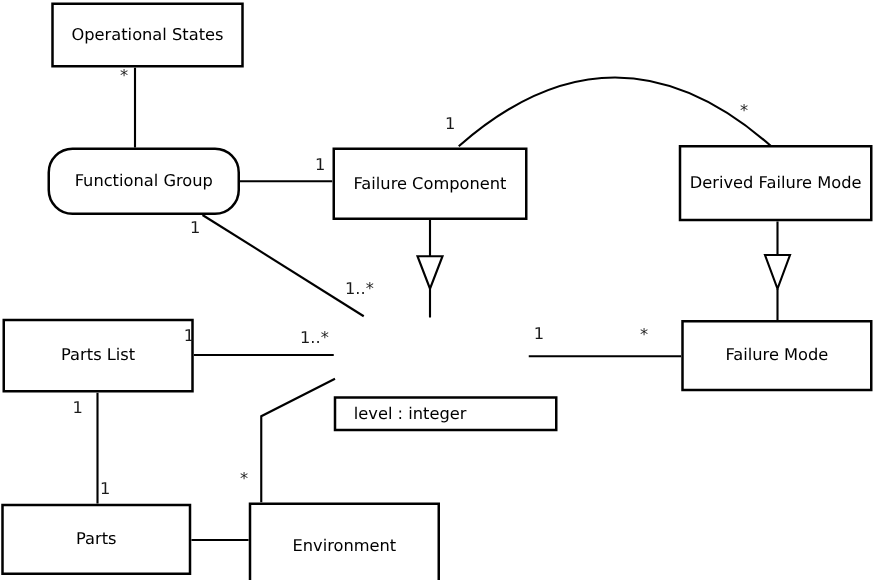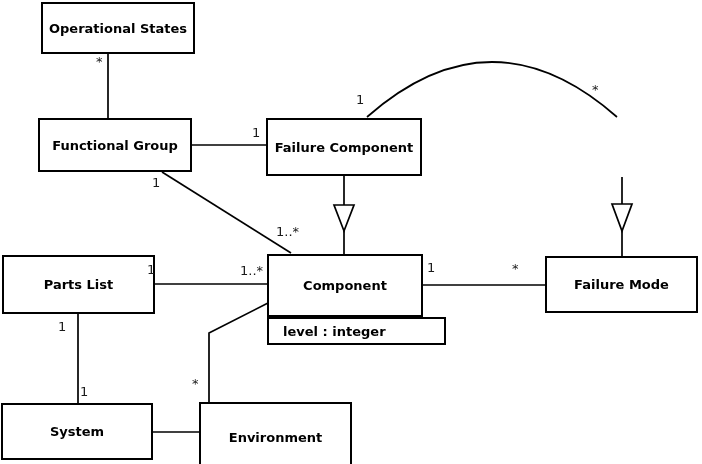--- a/index.html
+++ b/index.html
@@ -22,37 +22,36 @@
     box-sizing: border-box;
     background: #ffffff;
     border: 2px solid #000000;
     display: flex;
     align-items: center;
     justify-content: center;
     font-size: 13px;
     color: #000000;
     z-index: 2;
     white-space: nowrap;
-    font-weight: bold;
   }
   .box.attr {
     justify-content: flex-start;
     padding-left: 14px;
   }
   .mult {
     position: absolute;
     font-size: 13px;
     color: #1a1a1a;
     z-index: 3;
     line-height: 14px;
     white-space: nowrap;
   }
   
   #b-opstates  { left: 41px;  top: 2px;   width: 154px; height: 52px; }
-  #b-funcgroup { left: 38px;  top: 118px; width: 154px; height: 54px; }
+  #b-funcgroup { left: 38px;  top: 118px; width: 154px; height: 54px; border-radius: 20px; }
   #b-dcomp     { left: 266px; top: 118px; width: 156px; height: 58px; }
   #b-dfm       { left: 543px; top: 116px; width: 155px; height: 61px; }
   #b-partslist { left: 2px;   top: 255px; width: 153px; height: 59px; justify-content: center; }
   #b-comp      { left: 267px; top: 254px; width: 156px; height: 63px; }
   #b-compattr  { left: 267px; top: 317px; width: 179px; height: 28px; }
   #b-failmode  { left: 545px; top: 256px; width: 153px; height: 57px; text-align: center; }
   #b-system    { left: 1px;   top: 403px; width: 152px; height: 57px; }
   #b-env       { left: 199px; top: 402px; width: 153px; height: 71px; }
   
   #m-op-fg       { left: 96px;  top: 55px;  }
@@ -108,38 +107,38 @@
   </div>
 
   <div class="box" id="b-funcgroup">
     <span>Functional Group</span>
   </div>
 
   <div class="box" id="b-dcomp">
     <span>Failure Component</span>
   </div>
 
+  <div class="box" id="b-dfm">
+    <span>Derived Failure Mode</span>
+  </div>
 
   <div class="box" id="b-partslist">
     <span>Parts List</span>
   </div>
 
-  <div class="box" id="b-comp">
-    <span>Component</span>
-  </div>
   <div class="box attr" id="b-compattr">
     <span>level : integer</span>
   </div>
 
   <div class="box" id="b-failmode">
     <span>Failure Mode</span>
   </div>
 
   <div class="box" id="b-system">
-    <span>System</span>
+    <span>Parts</span>
   </div>
 
   <div class="box" id="b-env">
     <span>Environment</span>
   </div>
 
   <span class="mult" id="m-op-fg">*</span>
   <span class="mult" id="m-fg-dc">1</span>
   <span class="mult" id="m-fg-comp-1">1</span>
   <span class="mult" id="m-fg-comp-n">1..*</span>

